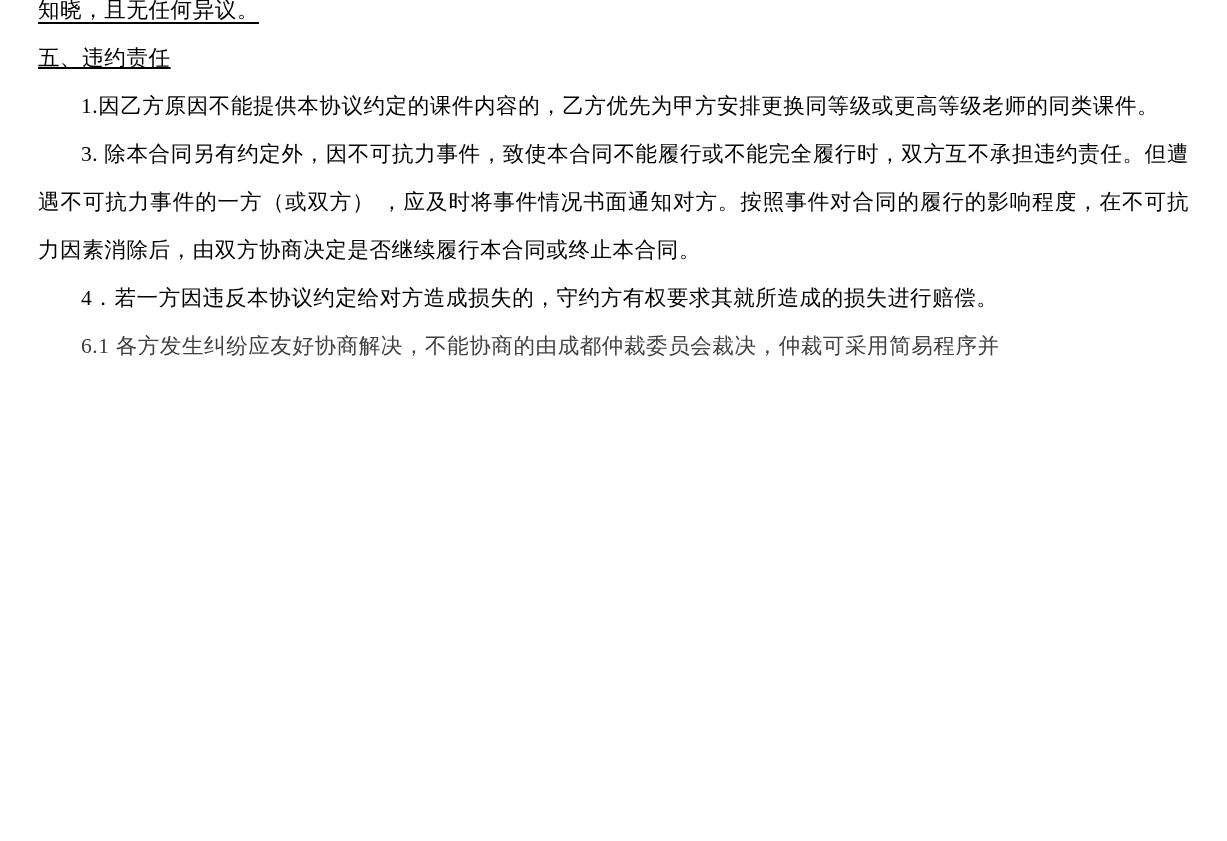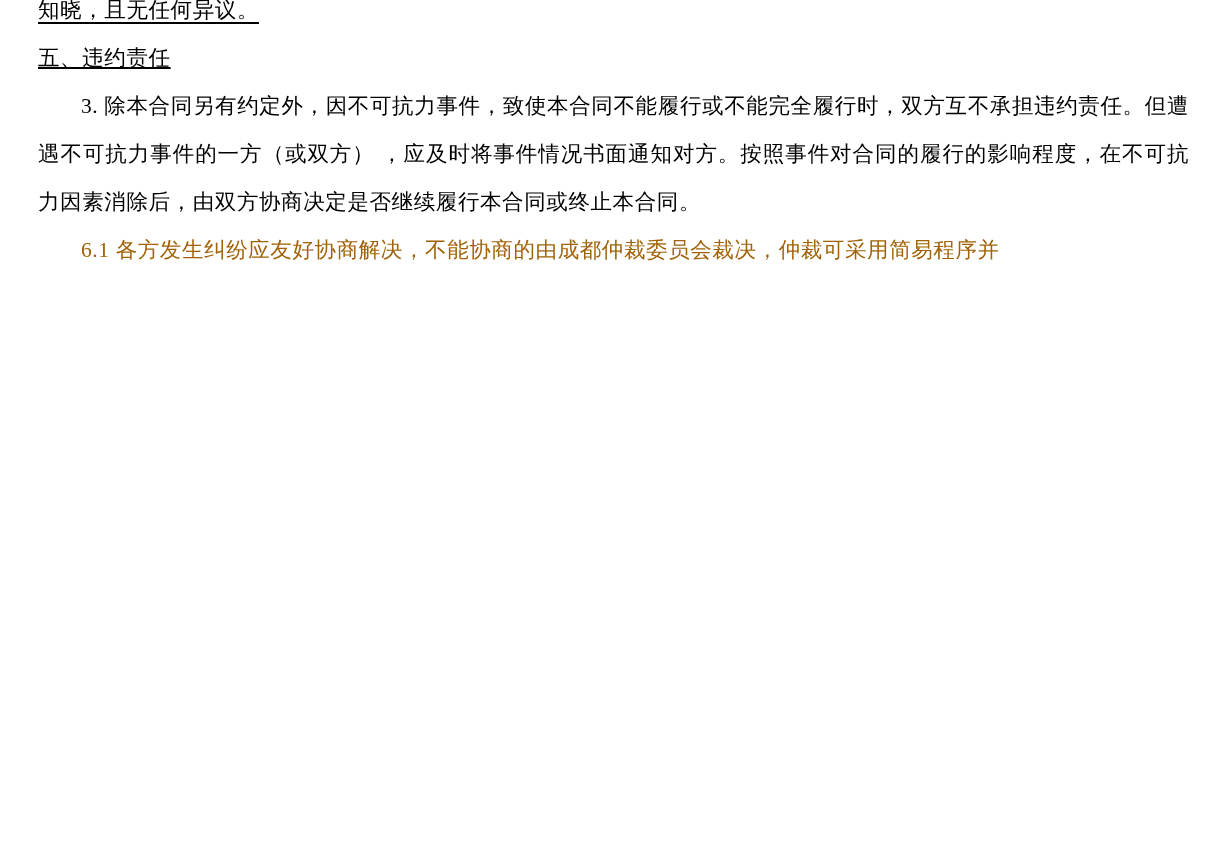--- a/index.html
+++ b/index.html
@@ -42,37 +42,39 @@
     text-underline-offset: 5px;
   }
   .indent {
     text-indent: 2em;
   }
   .heading {
     text-indent: 0;
     text-decoration: underline;
   }
   .red {
-    color: #a16207;
+    color: #404040;
   }
 </style>
 </head>
 <body>
 
 <div class="page">
   <div class="doc-body">
 
     <p class="first-line">
       <span class="underline-seg">知晓，且无任何异议。</span>
     </p>
 
     <p class="heading">五、违约责任</p>
 
+    <p class="indent">1.因乙方原因不能提供本协议约定的课件内容的，乙方优先为甲方安排更换同等级或更高等级老师的同类课件。</p>
 
 
     <p class="indent">3. 除本合同另有约定外，因不可抗力事件，致使本合同不能履行或不能完全履行时，双方互不承担违约责任。但遭遇不可抗力事件的一方（或双方）  ，应及时将事件情况书面通知对方。按照事件对合同的履行的影响程度，在不可抗力因素消除后，由双方协商决定是否继续履行本合同或终止本合同。</p>
 
+    <p class="indent">4．若一方因违反本协议约定给对方造成损失的，守约方有权要求其就所造成的损失进行赔偿。</p>
 
 
     <p class="indent red">6.1 各方发生纠纷应友好协商解决，不能协商的由成都仲裁委员会裁决，仲裁可采用简易程序并</p>
 
   </div>
 </div>
 
 </body></html>

